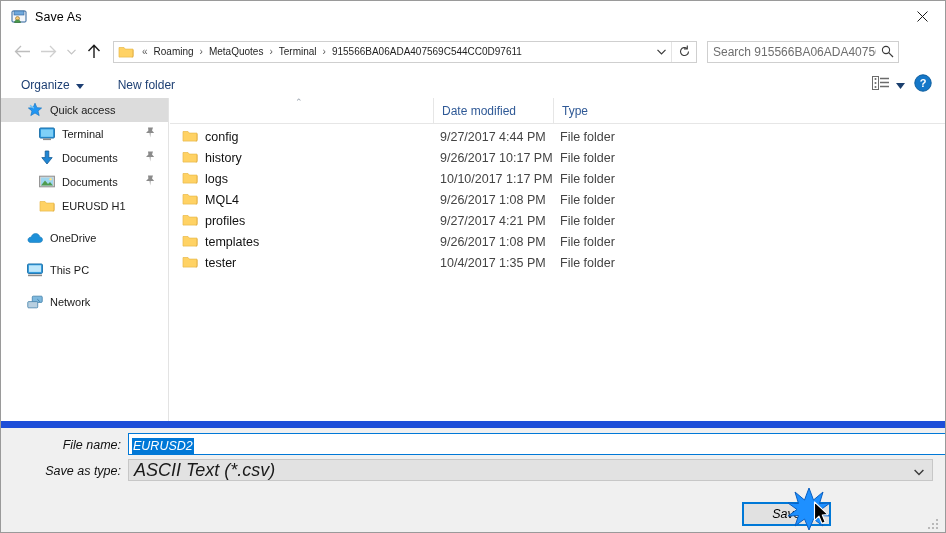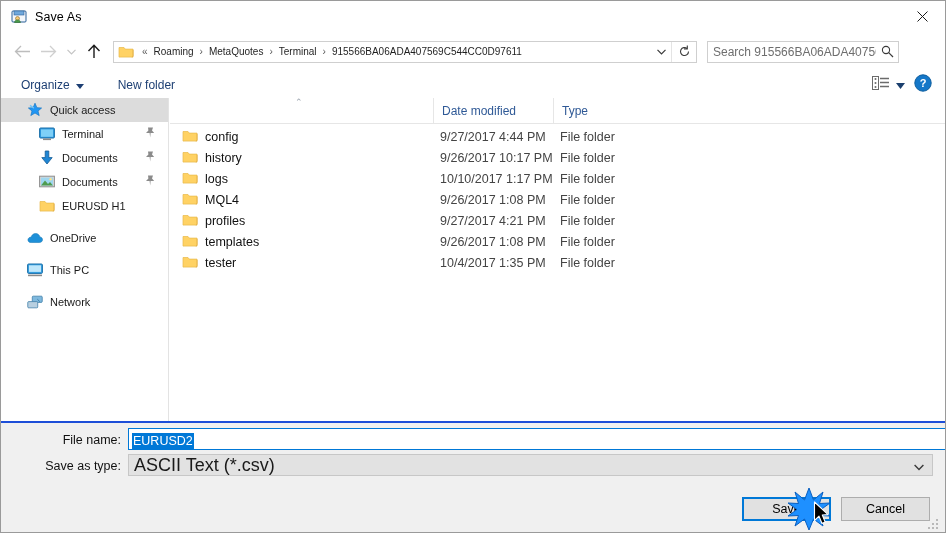--- a/index.html
+++ b/index.html
@@ -268,21 +268,22 @@
   }
   .file-row .f-name { position: absolute; left: 35px; }
   .file-row .f-date { position: absolute; left: 270px; color: #444; }
   .file-row .f-type { position: absolute; left: 390px; color: #444; }
 
   
   #bottom {
     position: absolute;
     left: 0; top: 420px; right: 0; bottom: 0;
     background: #f0f0f0;
-    border-top: 2px solid #1d4ed8;
+    border-top: 7px solid #1d4ed8;
+    font-style: italic;
   }
   .form-label {
     position: absolute;
     text-align: right;
     font-size: 12.5px;
     color: #111;
   }
   #lbl-filename { left: 0; width: 120px; top: 10px; }
   #lbl-savetype { left: 0; width: 120px; top: 36px; }
 
@@ -692,23 +693,20 @@
         <svg width="11" height="7" viewBox="0 0 11 7">
             <path d="M0.8 5.6 L5.5 1 L10.2 5.6" fill="none" stroke="#333" stroke-width="1.3"></path>
           </svg>
       </span>
       <span>Hide Folders</span>
     </div>
 
     <div class="dlg-btn" id="save-btn">
       <span>Save</span>
     </div>
-    <div class="dlg-btn" id="cancel-btn">
-      <span>Cancel</span>
-    </div>
 
     <span id="resize-grip">
       <svg width="14" height="14" viewBox="0 0 14 14">
         <g fill="#b9b9b9">
           <rect x="9" y="4" width="2" height="2"></rect>
           <rect x="5" y="8" width="2" height="2"></rect>
             <rect x="9" y="8" width="2" height="2"></rect>
           <rect x="1" y="12" width="2" height="2"></rect>
             <rect x="5" y="12" width="2" height="2"></rect>
             <rect x="9" y="12" width="2" height="2"></rect>

